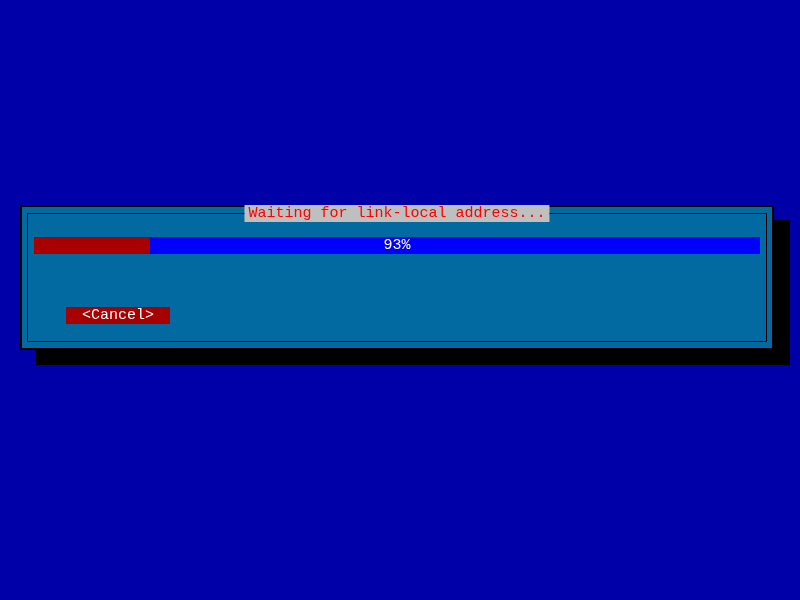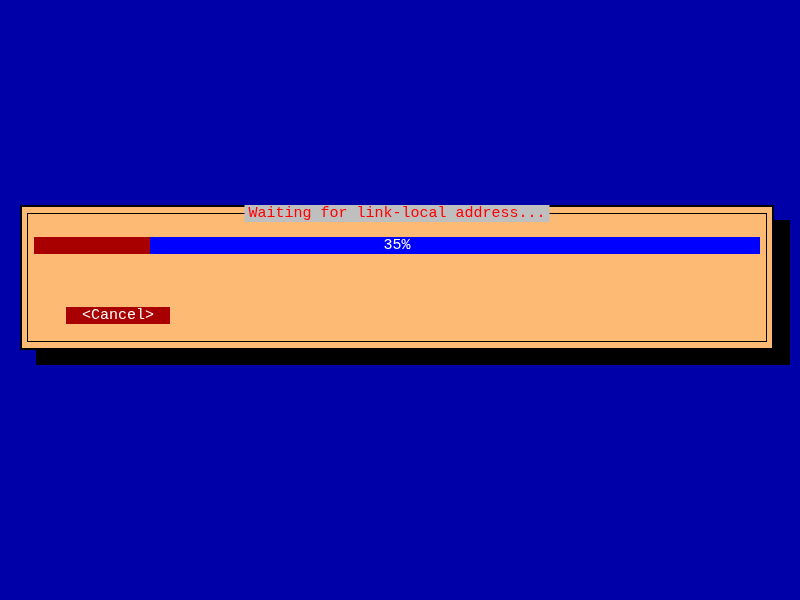--- a/index.html
+++ b/index.html
@@ -23,21 +23,21 @@
       width: 754px;
       height: 145px;
       background: #000000;
     }
     .dialog {
       position: absolute;
       left: 20px;
       top: 205px;
       width: 754px;
       height: 145px;
-      background: #fdba74;
+      background: #0369a1;
       border: 2px solid #000000;
     }
     .inner-border {
       position: absolute;
       left: 5px;
       top: 6px;
       right: 5px;
       bottom: 6px;
       border: 1px solid #000000;
     }
@@ -88,17 +88,17 @@
 
 <div class="dialog-shadow"></div>
 
 <div class="dialog">
   <div class="inner-border">
     <div class="dialog-title">Waiting for link-local address...</div>
   </div>
 
   <div class="progress-bar-container">
     <div class="progress-bar-fill" style="width: 16%;"></div>
-    <div class="progress-percent">35%</div>
+    <div class="progress-percent">93%</div>
   </div>
 
   <div class="cancel-button">&lt;Cancel&gt;</div>
 </div>
 
 </body></html>

